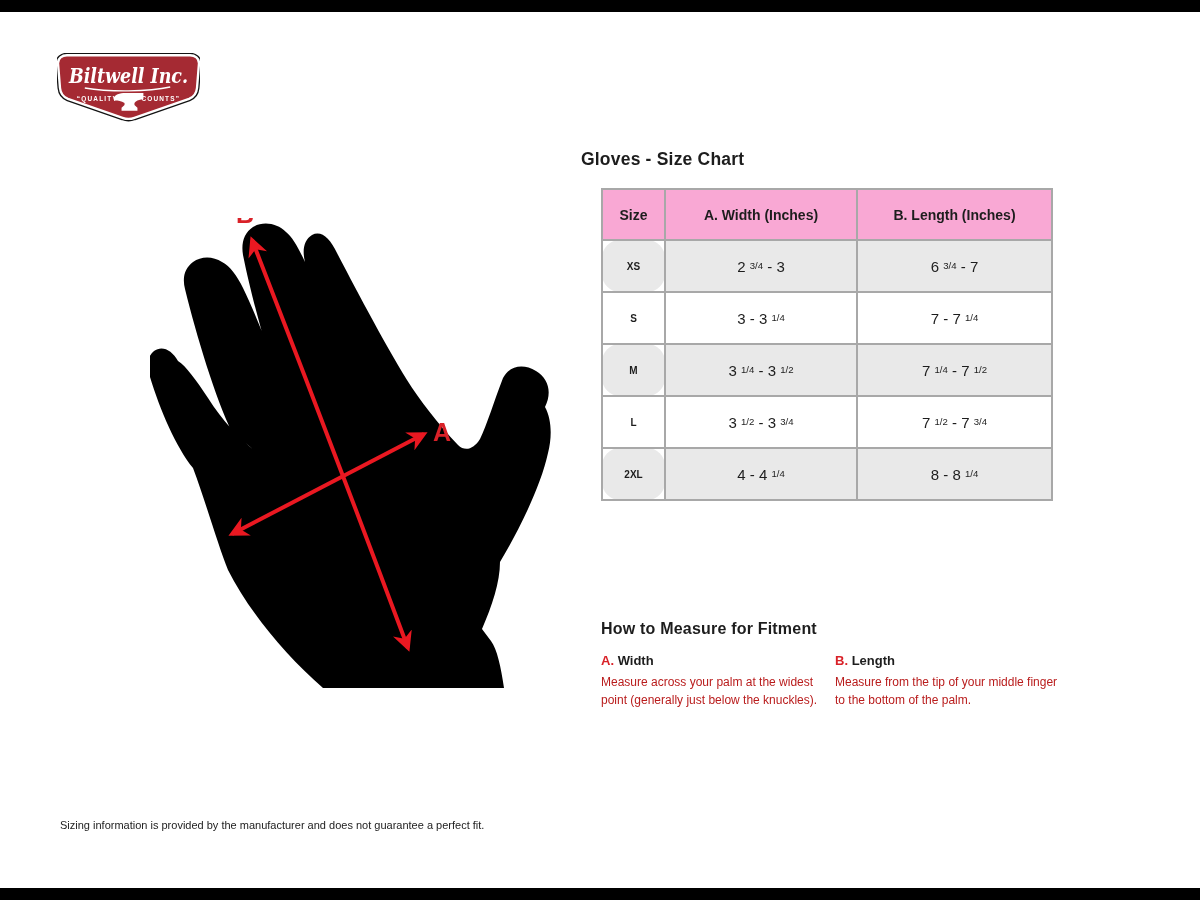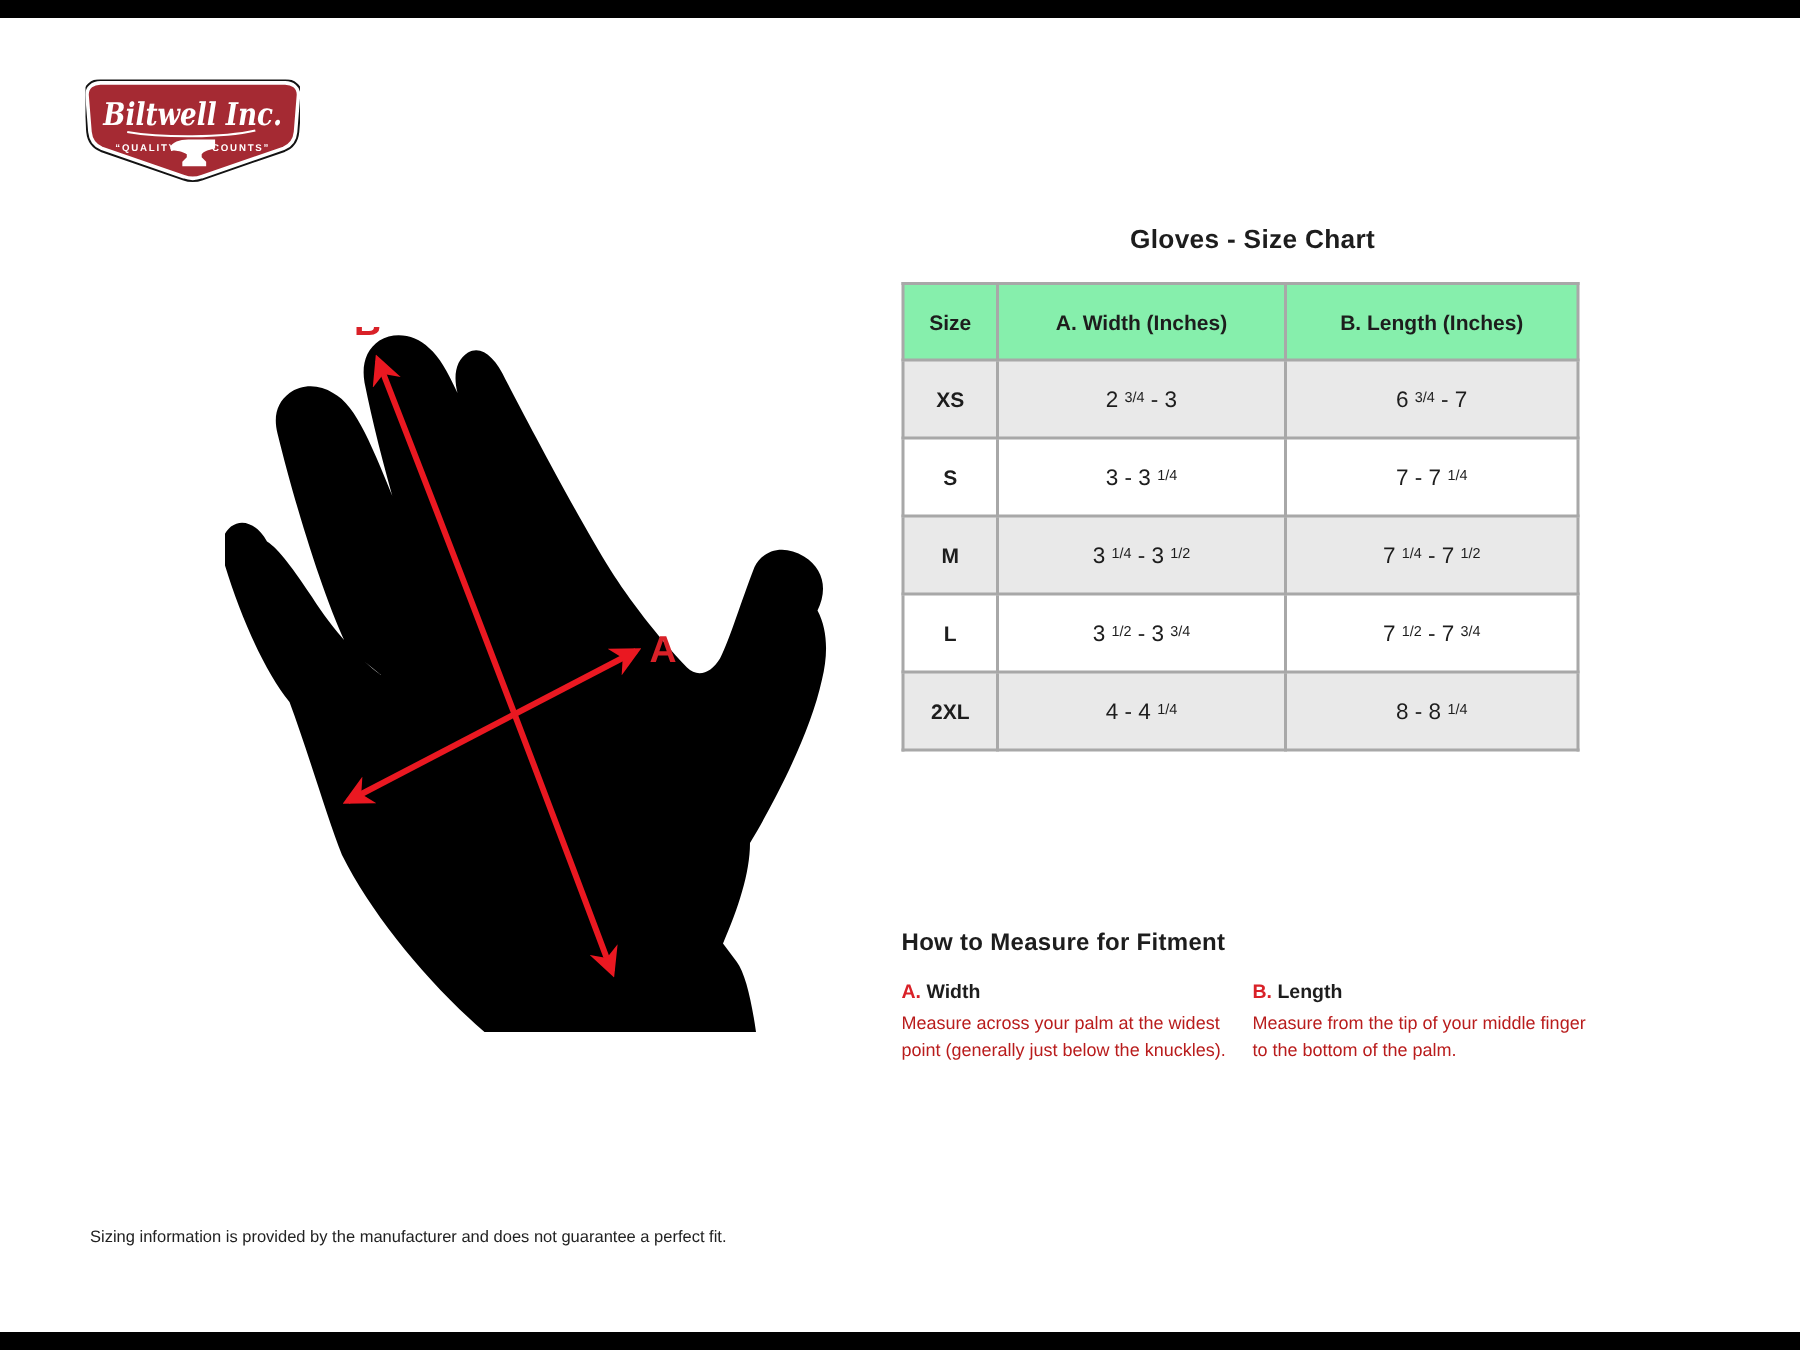--- a/index.html
+++ b/index.html
@@ -14,35 +14,35 @@
   .edge-bar.bottom{bottom:0;}
 
   
   .logo{position:absolute;left:57px;top:53px;width:143px;height:70px;}
 
   
   .hand{position:absolute;left:150px;top:218px;width:410px;height:472px;}
 
   
   .chart-title{
-    position:absolute;left:605px;top:149px;width:460px;
-    font-size:17.5px;font-weight:bold;letter-spacing:.2px;text-align:center;
+    position:absolute;left:581px;top:149px;width:460px;
+    font-size:17.5px;font-weight:bold;letter-spacing:.2px;
   }
   .size-table-wrap{position:absolute;left:601px;top:188px;width:450px;}
   table.size-table{border-collapse:collapse;width:450px;table-layout:fixed;}
   table.size-table th, table.size-table td{
     border:2px solid #a8a8a8;text-align:center;vertical-align:middle;padding:0;
   }
   table.size-table col.c-size{width:63px;}
   table.size-table col.c-width{width:192px;}
   table.size-table col.c-length{width:195px;}
   table.size-table thead th{
-    height:49px;background:#86efac;font-size:14px;font-weight:bold;
+    height:49px;background:#f9a8d4;font-size:14px;font-weight:bold;
   }
-  table.size-table tbody th{font-size:14px;font-weight:bold;height:50px;background:transparent;}
+  table.size-table tbody th{font-size:10px;font-weight:bold;height:50px;background:transparent;border-radius:18px;}
   table.size-table tbody td{font-size:15px;font-weight:normal;}
   table.size-table tbody tr:nth-child(odd){background:#e9e9e9;}
   table.size-table tbody tr:nth-child(even){background:#ffffff;}
   .frac{font-size:0.64em;vertical-align:0.24em;letter-spacing:0;margin-top:19px;}
 
   
   .measure-title{
     position:absolute;left:601px;top:620px;width:460px;
     font-size:16px;font-weight:bold;letter-spacing:.2px;
   }

